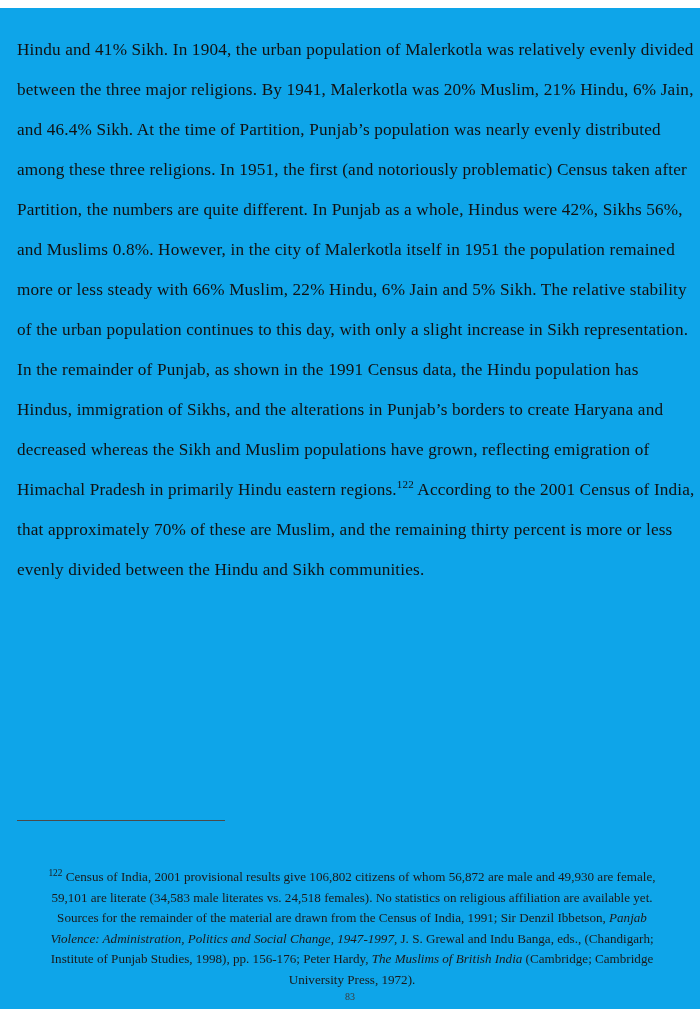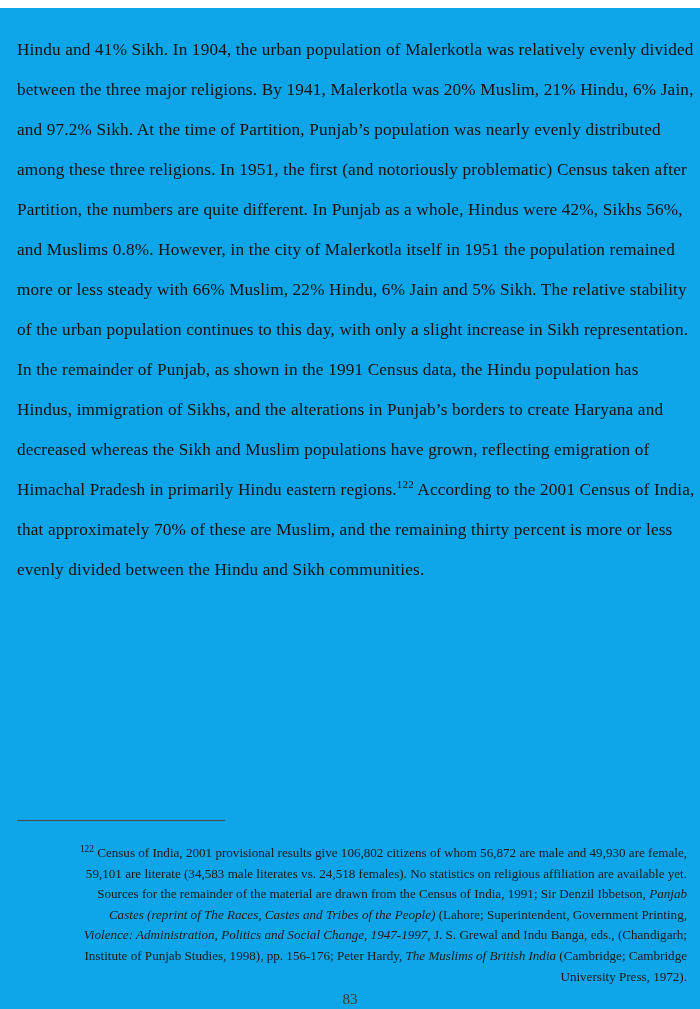--- a/index.html
+++ b/index.html
@@ -49,59 +49,59 @@
     top: 812px;
     width: 208px;
     height: 0;
     border-top: 1.6px solid #4a4a4a;
   }
 
   
   .footnote-block {
     position: absolute;
     left: 17px;
-    top: 835px;
+    top: 859px;
     width: 670px;
     font-size: 13.1px;
     line-height: 20.6px;
     color: #1a1a1a;
-    text-align: right;
+    text-align: center;
   }
   .fn-line {
     white-space: nowrap;
     height: 20.6px;
   }
   .footnote-block sup.fnnum {
     font-size: 9.3px;
     vertical-align: super;
     line-height: 0;
   }
   .it { font-style: italic; }
 
   
   .page-number {
     position: absolute;
     top: 983px;
     left: 0;
     width: 700px;
     text-align: center;
-    font-size: 15px;
+    font-size: 10px;
     color: #3a3a3a;
   }
 </style>
 </head>
 <body>
 
 <div class="page">
 
   <div class="body-block">
 
     <div class="body-line">Hindu and 41% Sikh.  In 1904, the urban population of Malerkotla was relatively evenly divided</div>
     <div class="body-line">between the three major religions.  By 1941, Malerkotla was 20% Muslim, 21% Hindu, 6% Jain,</div>
-    <div class="body-line">and 97.2% Sikh.  At the time of Partition, Punjab’s population was nearly evenly distributed</div>
+    <div class="body-line">and 46.4% Sikh.  At the time of Partition, Punjab’s population was nearly evenly distributed</div>
     <div class="body-line">among these three religions.  In 1951, the first (and notoriously problematic) Census taken after</div>
     <div class="body-line">Partition, the numbers are quite different.  In Punjab as a whole, Hindus were 42%, Sikhs 56%,</div>
     <div class="body-line">and Muslims 0.8%.  However, in the city of Malerkotla itself in 1951 the population remained</div>
     <div class="body-line">more or less steady with 66% Muslim, 22% Hindu, 6% Jain and 5% Sikh. The relative stability</div>
     <div class="body-line">of the urban population continues to this day, with only a slight increase in Sikh representation.</div>
     <div class="body-line">In the remainder of Punjab, as shown in the 1991 Census data, the Hindu population has</div>
     <div class="body-line">Hindus, immigration of Sikhs, and the alterations in Punjab’s borders to create Haryana and</div>
     <div class="body-line">decreased whereas the Sikh and Muslim populations have grown, reflecting emigration of</div>
 
     <div class="body-line"><span>Himachal Pradesh in primarily Hindu eastern regions.</span><sup class="fnref">122</sup><span>  According to the 2001 Census of India,</span></div>
@@ -113,21 +113,20 @@
   <div class="fn-rule"></div>
 
   <div class="footnote-block">
 
     <div class="fn-line"><sup class="fnnum">122</sup><span> Census of India, 2001 provisional results give 106,802 citizens of whom 56,872 are male and 49,930 are female,</span></div>
 
     <div class="fn-line">59,101 are literate (34,583 male literates vs. 24,518 females).  No statistics on religious affiliation are available yet.</div>
 
     <div class="fn-line"><span>Sources for the remainder of the material are drawn from the Census of India, 1991; Sir Denzil Ibbetson, </span><span class="it">Panjab</span></div>
 
-    <div class="fn-line"><span class="it">Castes (reprint of The Races, Castes and Tribes of the People)</span><span> (Lahore; Superintendent, Government Printing,</span></div>
 
 
     <div class="fn-line"><span class="it">Violence: Administration, Politics and Social Change, 1947-1997</span><span>, J. S. Grewal and Indu Banga, eds., (Chandigarh;</span></div>
 
     <div class="fn-line"><span>Institute of Punjab Studies, 1998), pp. 156-176; Peter Hardy, </span><span class="it">The Muslims of British India</span><span> (Cambridge; Cambridge</span></div>
 
     <div class="fn-line">University Press, 1972).</div>
   </div>
 
   <div class="page-number">83</div>

